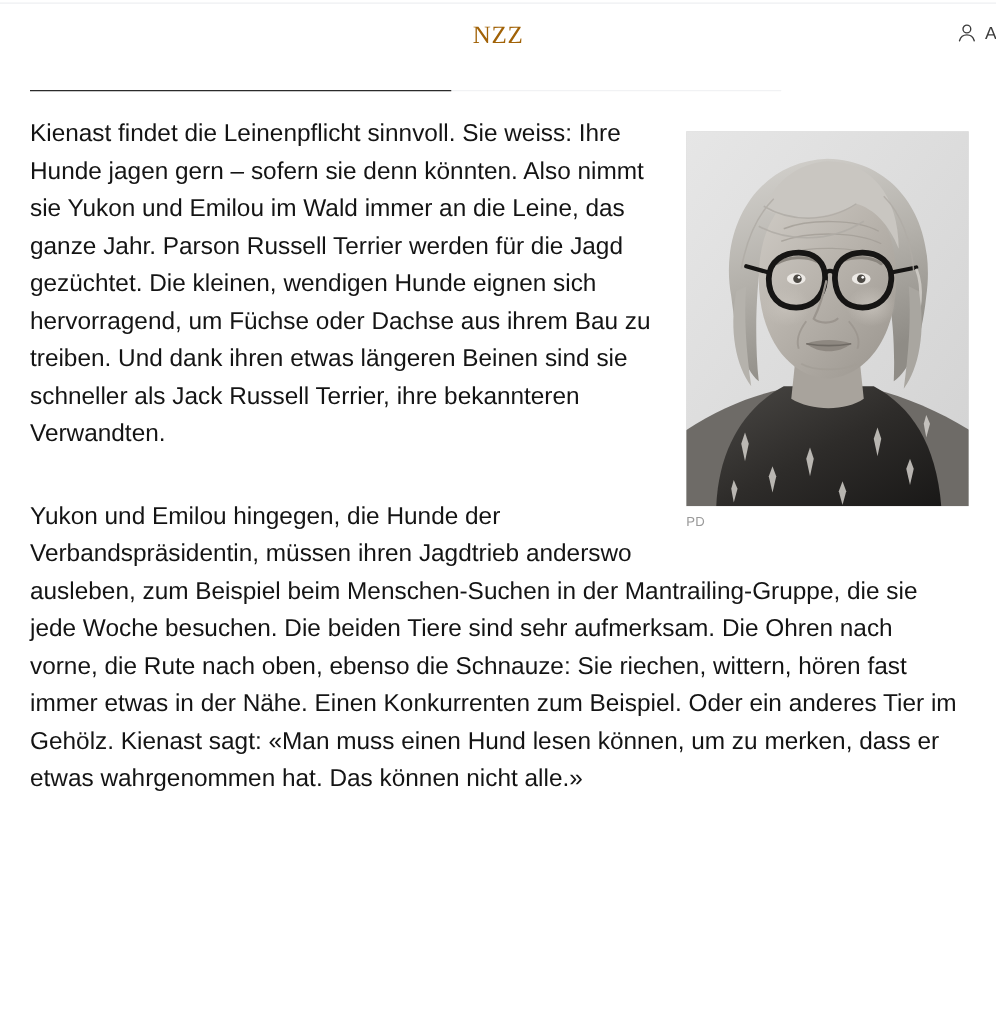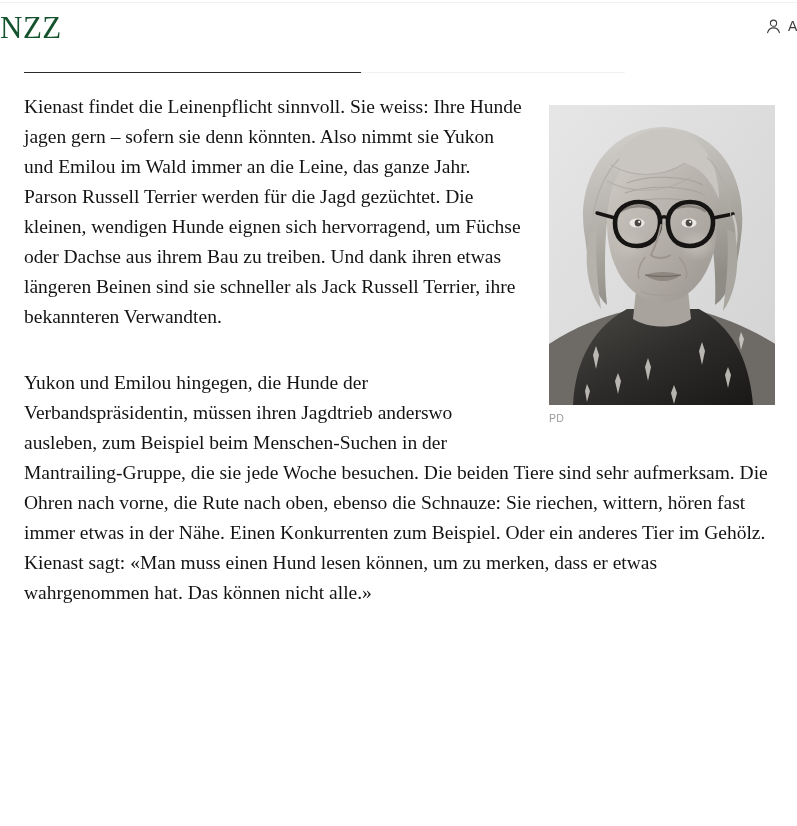--- a/index.html
+++ b/index.html
@@ -32,24 +32,25 @@
     top: 0;
     left: 0;
     width: 797px;
     height: 58px;
   }
   .brand-logo {
     position: absolute;
     left: 0;
     top: 11px;
     width: 797px;
+    text-align: center;
     font-family: "Liberation Serif", "DejaVu Serif", serif;
-    font-size: 31px;
+    font-size: 20px;
     letter-spacing: 0.5px;
-    color: #14532d;
+    color: #a16207;
     line-height: 34px;
     font-weight: 400;
   }
   .header-actions {
     position: absolute;
     right: 0px;
     top: 18px;
     display: flex;
     align-items: center;
     gap: 6px;
@@ -120,21 +121,21 @@
     font-family: "Liberation Sans", "DejaVu Sans", sans-serif;
     font-size: 10.5px;
     line-height: 13px;
     color: #9a9a9a;
     letter-spacing: 0.2px;
   }
 
   p.body-text {
     margin: 0 0 30px 0;
     padding: 0 24px 0 24px;
-    font-family: Liberation Serif, serif;
+    font-family: Liberation Sans, sans-serif;
     font-size: 19.5px;
     line-height: 30px;
     color: #141414;
     text-align: left;
     -webkit-font-smoothing: antialiased;
   }
   p.para-1 { margin-bottom: 36px; }
   p.para-2 { margin-bottom: 12px; }
   p.para-3 { margin-bottom: 0; }
 </style>

